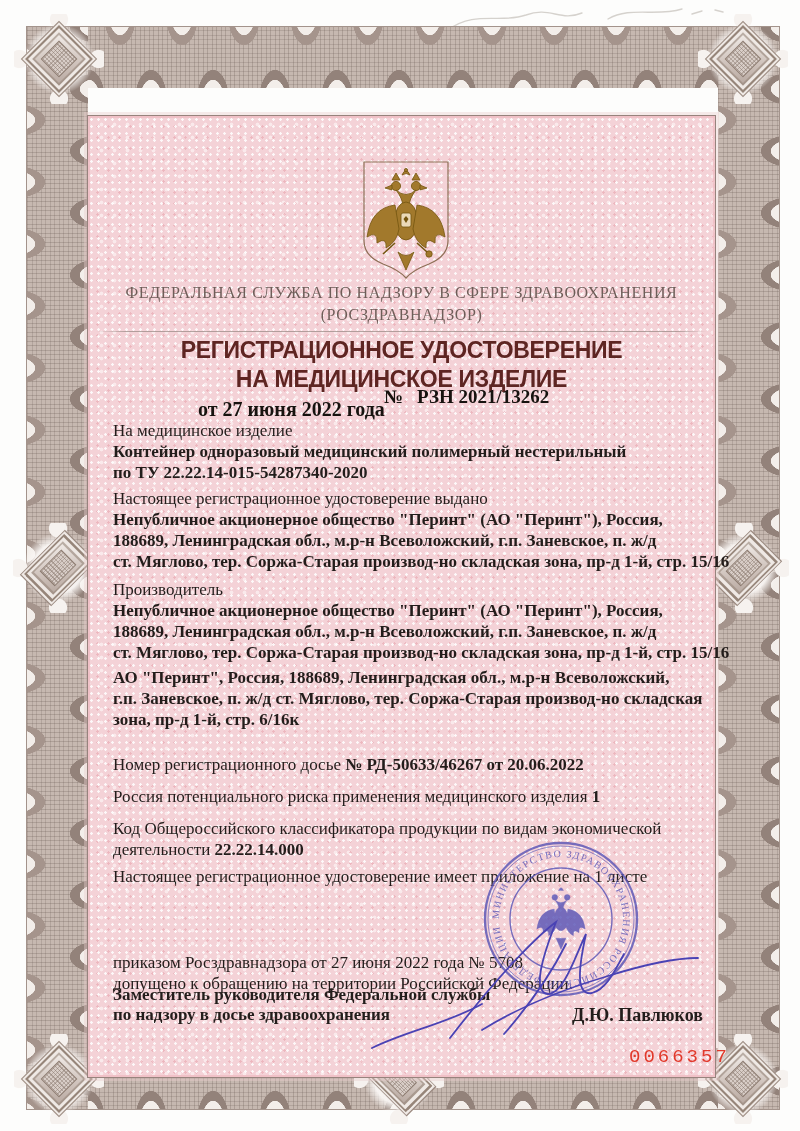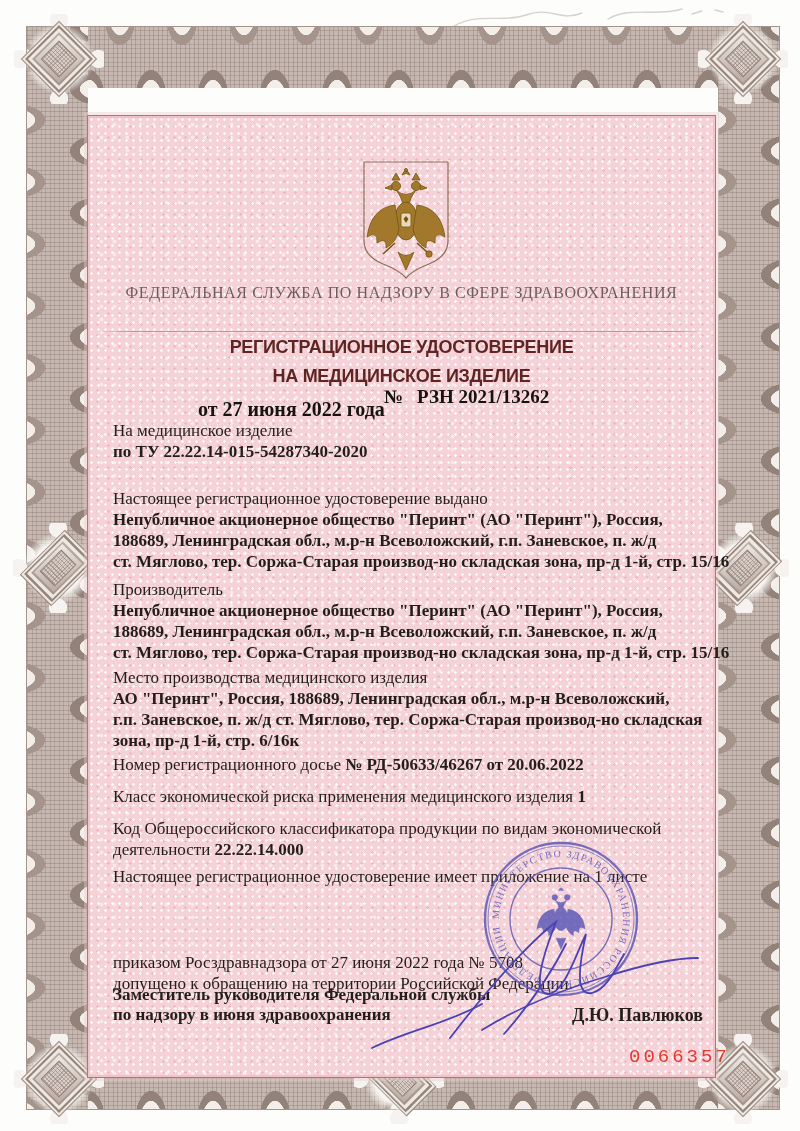--- a/index.html
+++ b/index.html
@@ -63,21 +63,21 @@
     box-shadow: inset 0 0 0 2px rgba(238,190,196,.85), 0 0 0 3px rgba(232,204,204,.4); margin-top: 28px;}
   .emblem{position:absolute;left:271px;top:43px;width:94px;height:123px;}
   .agency{position:absolute;left:0;right:0;top:168px;text-align:center;font-size:16px;
           letter-spacing:.6px;color:#6e5d58;}
   .agency2{position:absolute;left:0;right:0;top:190px;text-align:center;font-size:16px;
           letter-spacing:.6px;color:#6e5d58;}
   .sep{position:absolute;left:8px;right:8px;top:215px;height:1px;
        background:linear-gradient(90deg, rgba(150,135,130,0), rgba(150,135,130,.7) 5%, rgba(150,135,130,.7) 95%, rgba(150,135,130,0));}
   .title1,.title2{position:absolute;left:0;right:0;text-align:center;
        font-family:"Liberation Sans",sans-serif;font-weight:bold;color:#5e2522;
-       font-size:18px;letter-spacing:-.3px;}
+       font-size:23px;letter-spacing:-.3px;}
   .title1{top:221px;}
   .title2{top:250px;}
   .regnum{position:absolute;left:296px;top:270px;font-weight:bold;font-size:19px;color:#17130f;}
   .regnum .gap{display:inline-block;width:14px;}
   .regdate{position:absolute;left:110px;top:282px;font-weight:bold;font-size:20px;color:#17130f;text-align:right;}
   .blk{position:absolute;left:25px;right:10px;font-size:17px;line-height:21px;}
   .b{font-weight:bold;}
   .blk div{white-space:nowrap;}
   .wrap div{white-space:normal;}
   .blk-device{top:304px;}
@@ -154,78 +154,79 @@
         <path d="M39 93 L47 111 L55 93 Q47 100 39 93 Z"></path>
         <circle cx="70" cy="95" r="3.2"></circle>
         <path d="M58 84 L68 93" stroke-width="1.6" fill="none"></path>
         <path d="M36 84 L24 95" stroke-width="1.6" fill="none"></path>
         <rect x="42" y="54" width="10" height="14" rx="2" fill="#ead9b8"></rect>
         <path d="M44.5 60 l2.5 -3 l2.5 3 l-2.5 4 z" fill="#74550f" stroke="none"></path>
       </g>
     </svg>
 
     <div class="agency">ФЕДЕРАЛЬНАЯ СЛУЖБА ПО НАДЗОРУ В СФЕРЕ ЗДРАВООХРАНЕНИЯ</div>
+    <div class="agency2">(РОСЗДРАВНАДЗОР)</div>
     <div class="sep"></div>
 
     <div class="title1">РЕГИСТРАЦИОННОЕ УДОСТОВЕРЕНИЕ</div>
     <div class="title2">НА МЕДИЦИНСКОЕ ИЗДЕЛИЕ</div>
 
     <div class="regnum"><span>№</span><span class="gap"></span><span>РЗН 2021/13262</span></div>
     <div class="regdate">от 27 июня 2022 года</div>
 
     <div class="blk blk-device">
       <div>На медицинское изделие</div>
+      <div class="b">Контейнер одноразовый медицинский полимерный нестерильный</div>
       <div class="b">по ТУ 22.22.14-015-54287340-2020</div>
     </div>
 
     <div class="blk blk-issued">
       <div>Настоящее регистрационное удостоверение выдано</div>
       <div class="b">Непубличное акционерное общество "Перинт" (АО "Перинт"), Россия,</div>
       <div class="b">188689, Ленинградская обл., м.р-н Всеволожский, г.п. Заневское, п. ж/д</div>
       <div class="b">ст. Мяглово, тер. Соржа-Старая производ-но складская зона, пр-д 1-й, стр. 15/16</div>
     </div>
 
     <div class="blk blk-manuf">
       <div>Производитель</div>
       <div class="b">Непубличное акционерное общество "Перинт" (АО "Перинт"), Россия,</div>
       <div class="b">188689, Ленинградская обл., м.р-н Всеволожский, г.п. Заневское, п. ж/д</div>
       <div class="b">ст. Мяглово, тер. Соржа-Старая производ-но складская зона, пр-д 1-й, стр. 15/16</div>
     </div>
 
     <div class="blk blk-site">
-      <div>Место производства медицинского изделия</div>
       <div class="b">АО "Перинт", Россия, 188689, Ленинградская обл., м.р-н Всеволожский,</div>
       <div class="b">г.п. Заневское, п. ж/д ст. Мяглово, тер. Соржа-Старая производ-но складская</div>
       <div class="b">зона, пр-д 1-й, стр. 6/16к</div>
     </div>
 
     <div class="blk p-dossier">
       <div><span>Номер регистрационного досье</span> <span class="b">№ РД-50633/46267 от 20.06.2022</span></div>
     </div>
 
     <div class="blk p-risk">
-      <div><span>Класс экономической риска применения медицинского изделия</span> <span class="b">1</span></div>
+      <div><span>Россия потенциального риска применения медицинского изделия</span> <span class="b">1</span></div>
     </div>
 
     <div class="blk p-okpd wrap">
       <div><span>Код Общероссийского классификатора продукции по видам экономической деятельности</span> <span class="b">22.22.14.000</span></div>
     </div>
 
     <div class="blk p-annex">
       <div>Настоящее регистрационное удостоверение имеет приложение на 1 листе</div>
     </div>
 
     <div class="blk p-order">
       <div>приказом Росздравнадзора от 27 июня 2022 года № 5708</div>
       <div>допущено к обращению на территории Российской Федерации.</div>
     </div>
 
     <div class="blk signer">
       <div>Заместитель руководителя Федеральной службы</div>
-      <div>по надзору в июня здравоохранения</div>
+      <div>по надзору в досье здравоохранения</div>
     </div>
     <div class="signer-name">Д.Ю. Павлюков</div>
 
     <svg class="stampsvg" viewBox="0 0 168 168">
       <g stroke="#5a55b6" fill="none">
         <circle cx="84" cy="84" r="76" stroke-width="2.4"></circle>
         <circle cx="84" cy="84" r="73" stroke-width="0.8"></circle>
         <circle cx="84" cy="84" r="51" stroke-width="1.4"></circle>
       </g>
       <defs>

